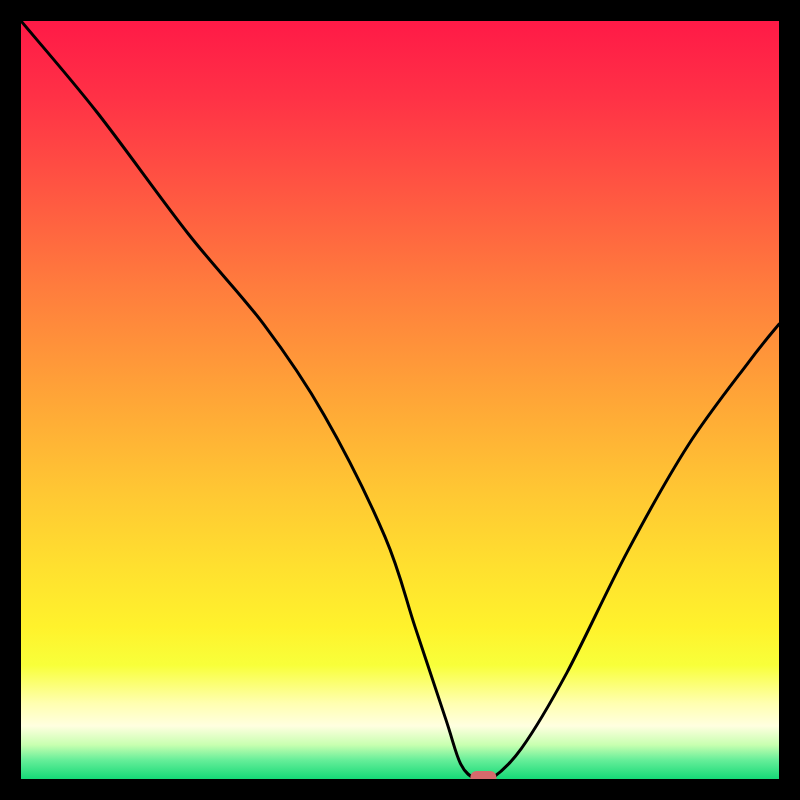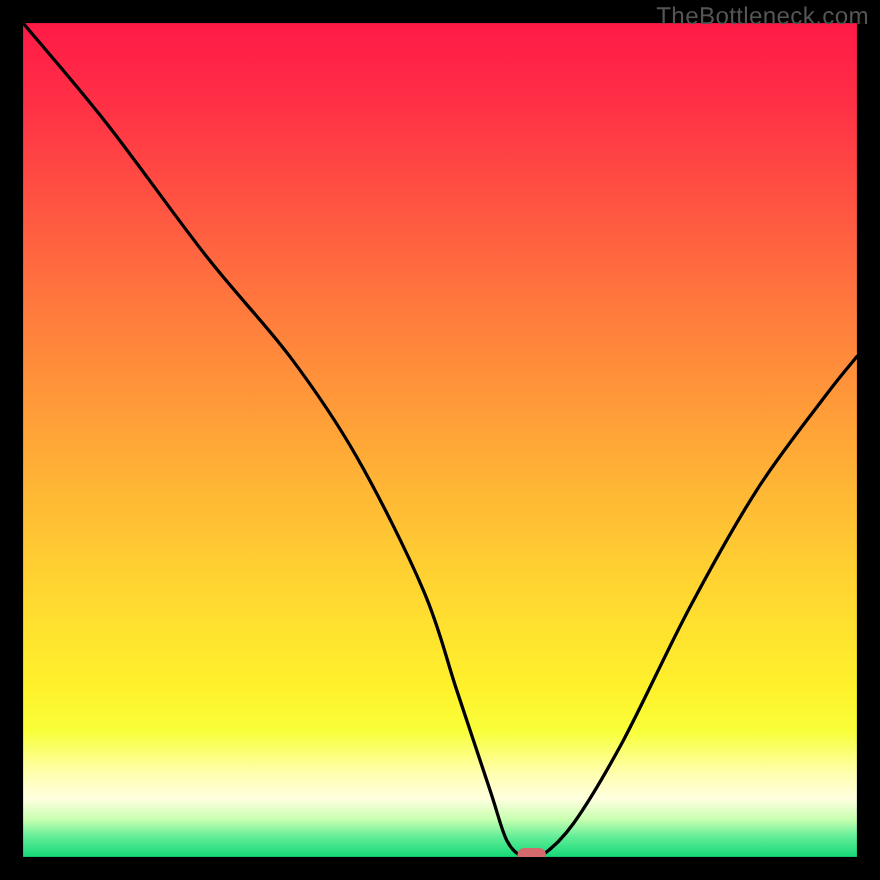--- a/index.html
+++ b/index.html
@@ -50,21 +50,20 @@
   }
   .marker {
     fill: #d56a6c;
     stroke: none;
   }
 </style>
 </head>
 <body>
 
 <div class="frame">
-  <div class="watermark">TheBottleneck.com</div>
 
   <div class="plot">
     <svg viewBox="0 0 758 758">
       <defs>
         <linearGradient id="bg-grad" x1="0" y1="0" x2="0" y2="1">
             <stop offset="0.00%" stop-color="#ff1a47"></stop>
             <stop offset="10.00%" stop-color="#ff3146"></stop>
             <stop offset="22.00%" stop-color="#ff5542"></stop>
             <stop offset="35.00%" stop-color="#ff7c3d"></stop>
             <stop offset="50.00%" stop-color="#ffa637"></stop>

